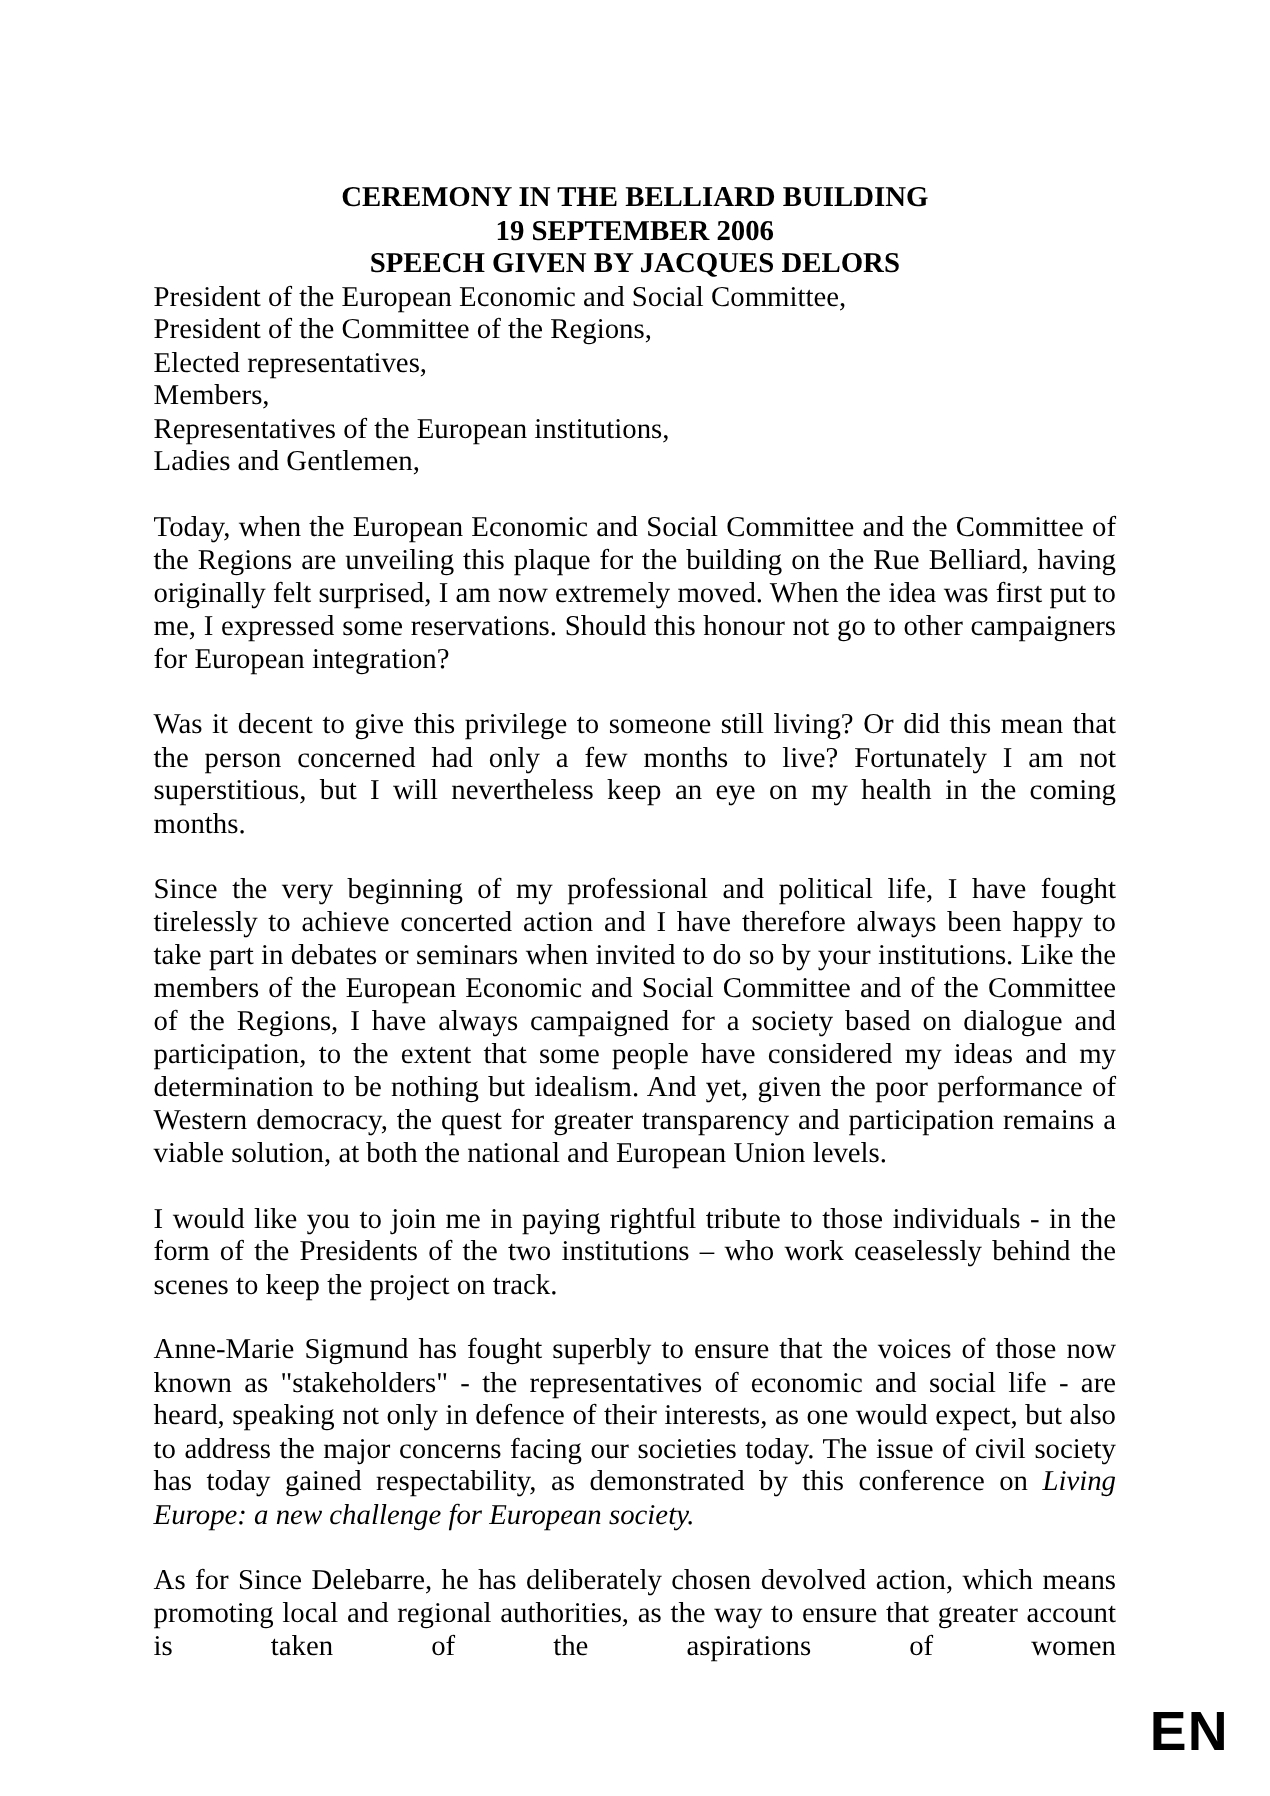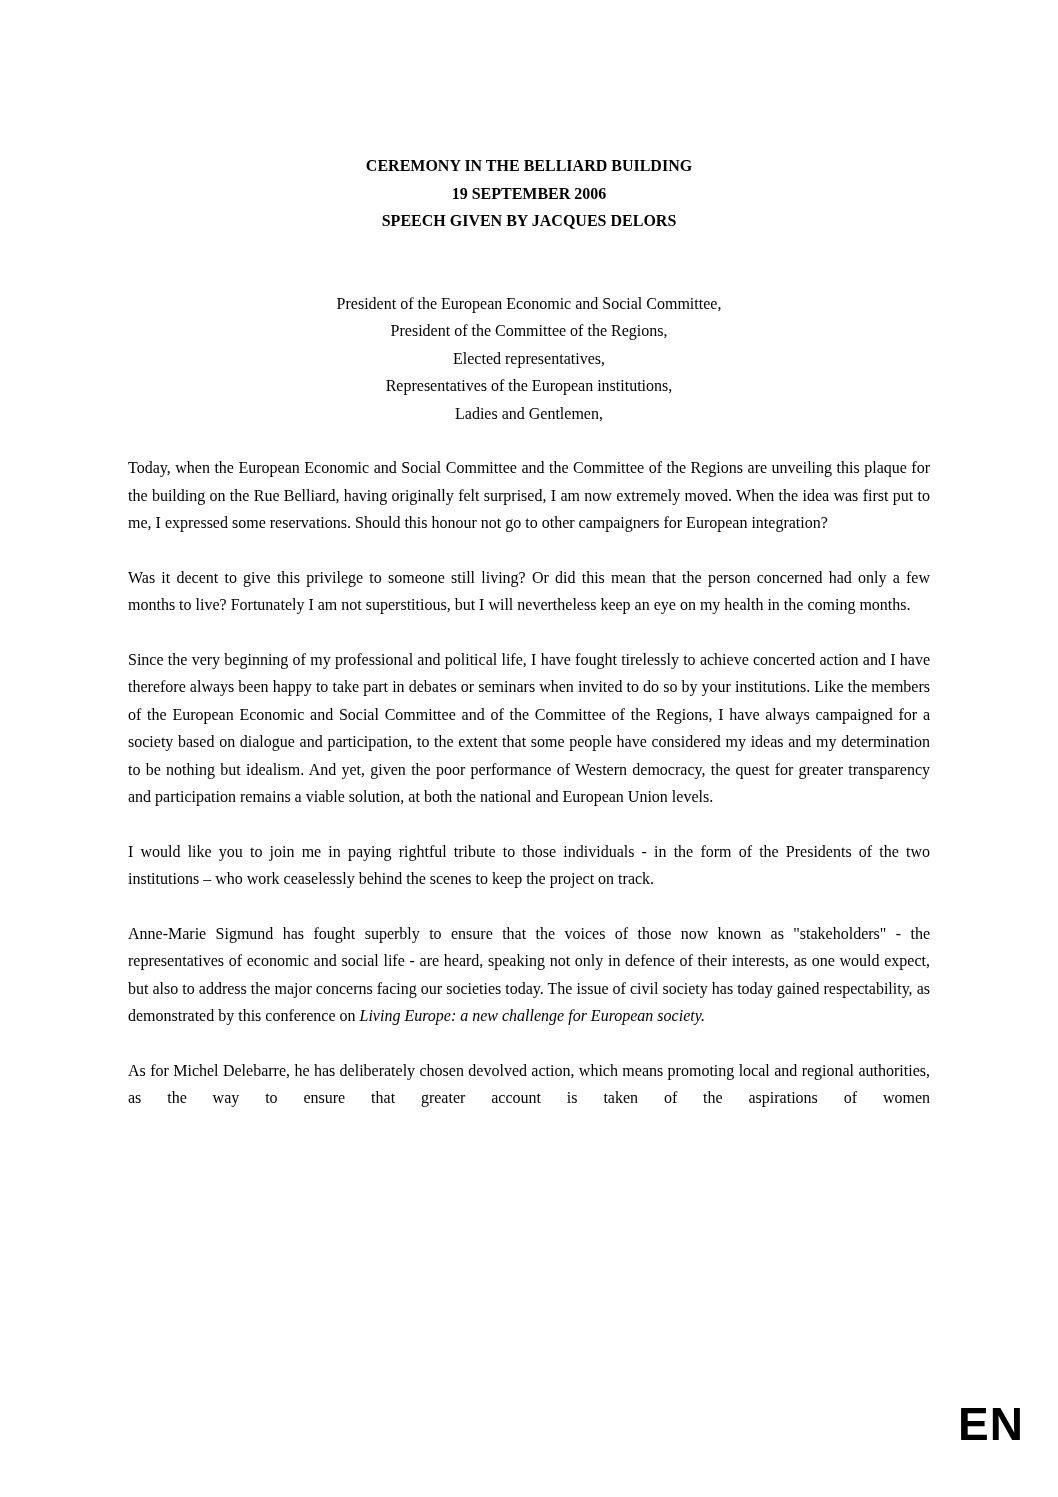--- a/index.html
+++ b/index.html
@@ -10,51 +10,50 @@
   body {
     width: 1058px;
     height: 1497px;
     position: relative;
     overflow: hidden;
     color: #000000;
     font-family: "Liberation Serif", serif;
   }
   .doc {
     padding: 152px 128px 0 128px;
-    font-size: 16px;
+    font-size: 24px;
     line-height: 27.5px;
   }
   .title-block {
     text-align: center;
     font-weight: bold;
   }
   .title-line {
     white-space: nowrap;
   }
   .salutation {
-    margin-top: 55px;
-    text-align: center;
+    text-align: left;
   }
   .salutation-line {
     white-space: nowrap;
   }
   .body-text p {
     margin: 27px 0 0 0;
     text-align: justify;
   }
   .body-text p.continued {
     text-align-last: justify;
   }
   .body-text em {
     font-style: italic;
   }
   .lang-code {
     position: absolute;
     right: 34px;
-    bottom: 50px;
+    bottom: 32px;
     font-family: "Liberation Sans", sans-serif;
     font-weight: bold;
     font-size: 46px;
     line-height: 1;
     letter-spacing: 1px;
   }
 </style>
 </head>
 <body>
 
@@ -63,28 +62,29 @@
   <div class="title-block">
     <div class="title-line">CEREMONY IN THE BELLIARD BUILDING</div>
     <div class="title-line">19 SEPTEMBER 2006</div>
     <div class="title-line">SPEECH GIVEN BY JACQUES DELORS</div>
   </div>
 
   <div class="salutation">
     <div class="salutation-line">President of the European Economic and Social Committee,</div>
     <div class="salutation-line">President of the Committee of the Regions,</div>
     <div class="salutation-line">Elected representatives,</div>
+    <div class="salutation-line">Members,</div>
     <div class="salutation-line">Representatives of the European institutions,</div>
     <div class="salutation-line">Ladies and Gentlemen,</div>
   </div>
 
   <div class="body-text">
     <p><span>Today, when the European Economic and Social Committee and the Committee of the Regions are unveiling this plaque for the building on the Rue Belliard, having originally felt surprised, I am now extremely moved. When the idea was first put to me, I expressed some reservations. Should this honour not go to other campaigners for European integration?</span></p>
     <p><span>Was it decent to give this privilege to someone still living? Or did this mean that the person concerned had only a few months to live? Fortunately I am not superstitious, but I will nevertheless keep an eye on my health in the coming months.</span></p>
     <p><span>Since the very beginning of my professional and political life, I have fought tirelessly to achieve concerted action and I have therefore always been happy to take part in debates or seminars when invited to do so by your institutions. Like the members of the European Economic and Social Committee and of the Committee of the Regions, I have always campaigned for a society based on dialogue and participation, to the extent that some people have considered my ideas and my determination to be nothing but idealism. And yet, given the poor performance of Western democracy, the quest for greater transparency and participation remains a viable solution, at both the national and European Union levels.</span></p>
     <p><span>I would like you to join me in paying rightful tribute to those individuals - in the form of the Presidents of the two institutions – who work ceaselessly behind the scenes to keep the project on track.</span></p>
     <p><span>Anne-Marie Sigmund has fought superbly to ensure that the voices of those now known as "stakeholders" - the representatives of economic and social life - are heard, speaking not only in defence of their interests, as one would expect, but also to address the major concerns facing our societies today. The issue of civil society has today gained respectability, as demonstrated by this conference on </span><em>Living Europe: a new challenge for European society.</em></p>
-    <p class="continued"><span>As for Michel Delebarre, he has deliberately chosen devolved action, which means promoting local and regional authorities, as the way to ensure that greater account is taken of the aspirations of women</span></p>
+    <p class="continued"><span>As for Since Delebarre, he has deliberately chosen devolved action, which means promoting local and regional authorities, as the way to ensure that greater account is taken of the aspirations of women</span></p>
   </div>
 
 </div>
 
 <div class="lang-code">EN</div>
 
 </body></html>

